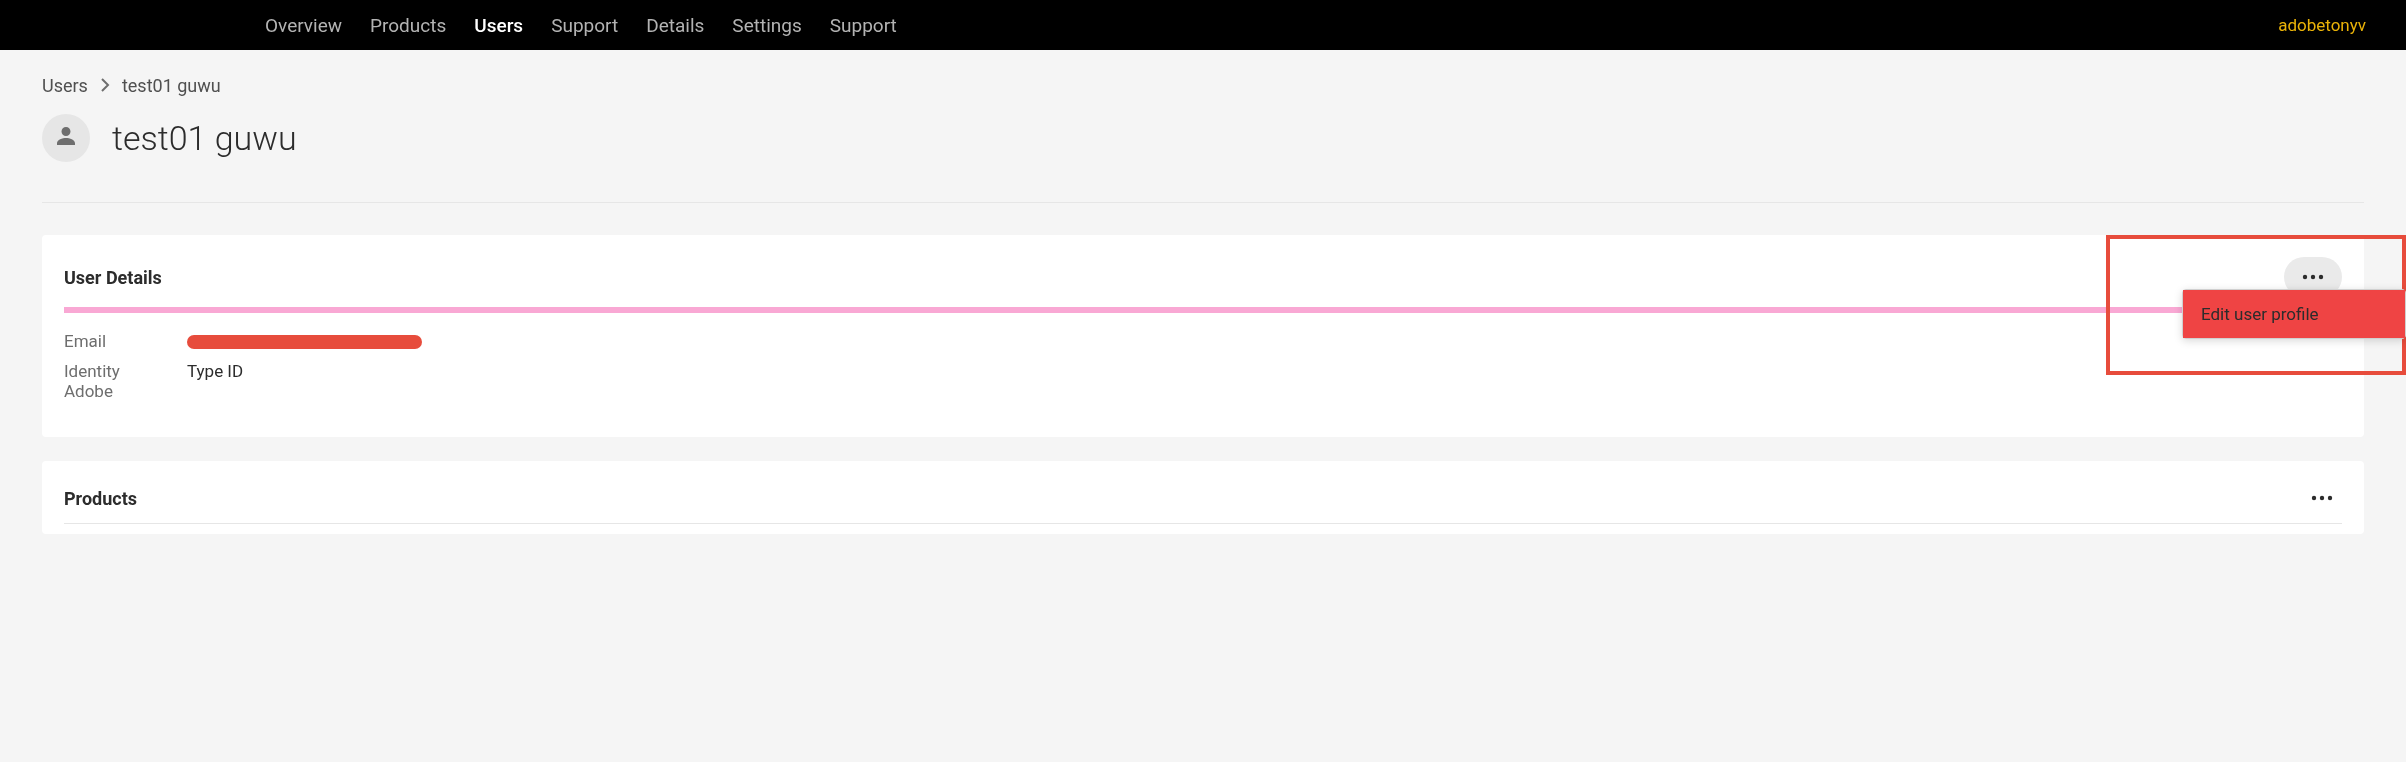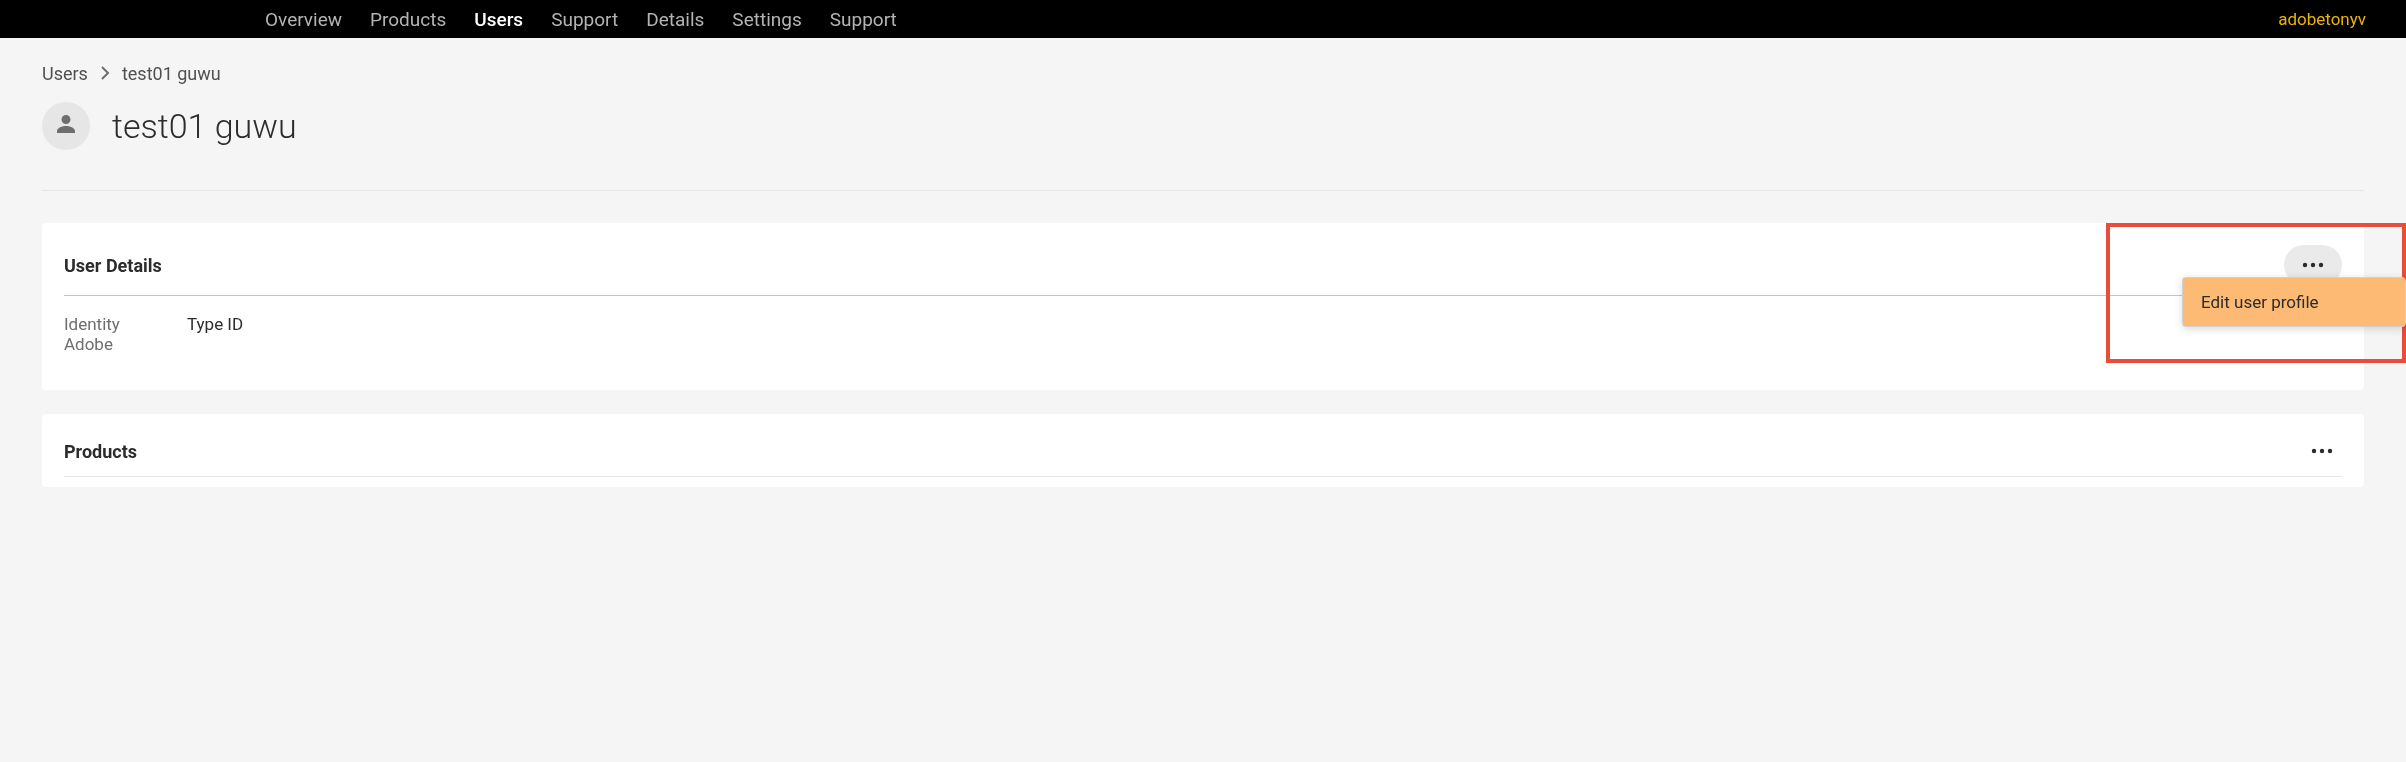--- a/index.html
+++ b/index.html
@@ -4,21 +4,21 @@
   <style>
     * { margin: 0; padding: 0; box-sizing: border-box; }
     body { font-family: -apple-system, BlinkMacSystemFont, "Segoe UI", Roboto, Helvetica, Arial, sans-serif; background: #f5f5f5; color: #2c2c2c; }
 
     .topnav {
       background: #000;
       color: #b3b3b3;
       display: flex;
       align-items: center;
       padding: 0 40px;
-      height: 38px;
+      height: 50px;
       justify-content: space-between;
     }
     .topnav-left {
       display: flex;
       gap: 28px;
       margin-left: 225px;
     }
     .topnav-item {
       color: #b3b3b3;
       font-size: 19px;
@@ -60,21 +60,21 @@
       background: #fff;
       border-radius: 4px;
       padding: 22px 22px 26px 22px;
       margin-bottom: 24px;
       position: relative;
     }
     .card-header {
       display: flex;
       justify-content: space-between;
       align-items: center;
-      border-bottom: 1px solid #f9a8d4;
+      border-bottom: 6px solid #f9a8d4;
       padding-bottom: 10px;
       margin-bottom: 18px;
     }
     .card-title { font-size: 18px; font-weight: 700; }
 
     .more-btn {
       width: 58px; height: 40px; border-radius: 20px;
       background: #eaeaea; display: flex; align-items: center; justify-content: center;
       cursor: pointer; border: none;
     }
@@ -114,21 +114,21 @@
       background: #fff;
       border: 1px solid #d0d0d0;
       border-radius: 4px;
       box-shadow: 0 2px 8px rgba(0,0,0,0.15);
       z-index: 10;
     }
     .popover-item {
       padding: 14px 18px;
       font-size: 17px;
       cursor: pointer;
-      background: #fdba74;
+      background: #ef4444;
     }
   </style>
 </head>
 <body>
 
 <div class="topnav">
   <div class="topnav-left">
     <span class="topnav-item">Overview</span>
     <span class="topnav-item">Products</span>
     <span class="topnav-item active">Users</span>
@@ -172,20 +172,26 @@
         <span>
           <svg width="24" height="10" viewBox="0 0 24 10">
               <circle cx="4" cy="5" r="2.2"></circle>
               <circle cx="12" cy="5" r="2.2"></circle>
               <circle cx="20" cy="5" r="2.2"></circle>
             </svg>
         </span>
       </button>
     </div>
 
+    <div class="detail-row">
+      <div class="detail-label">Email</div>
+      <div class="detail-value">
+        <div class="redact"></div>
+      </div>
+    </div>
 
     <div class="detail-row">
       <div class="detail-label">Identity Adobe</div>
       <div class="detail-value">Type ID</div>
     </div>
 
     <div class="highlight-box"></div>
 
     <div class="popover">
       <div class="popover-item">Edit user profile</div>

